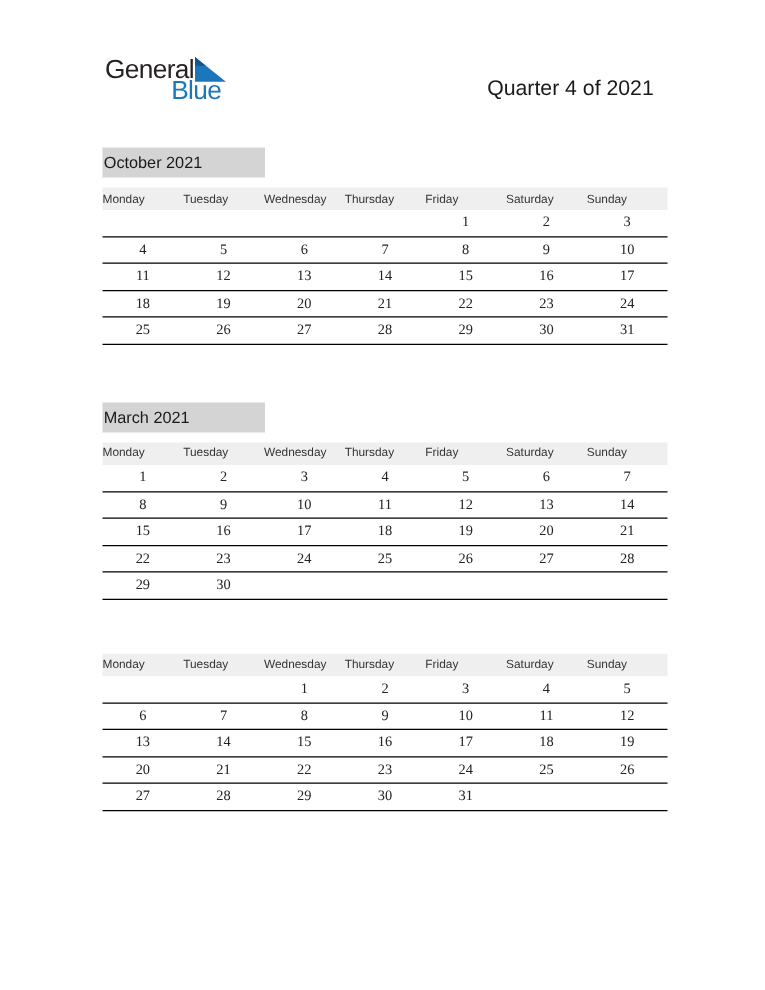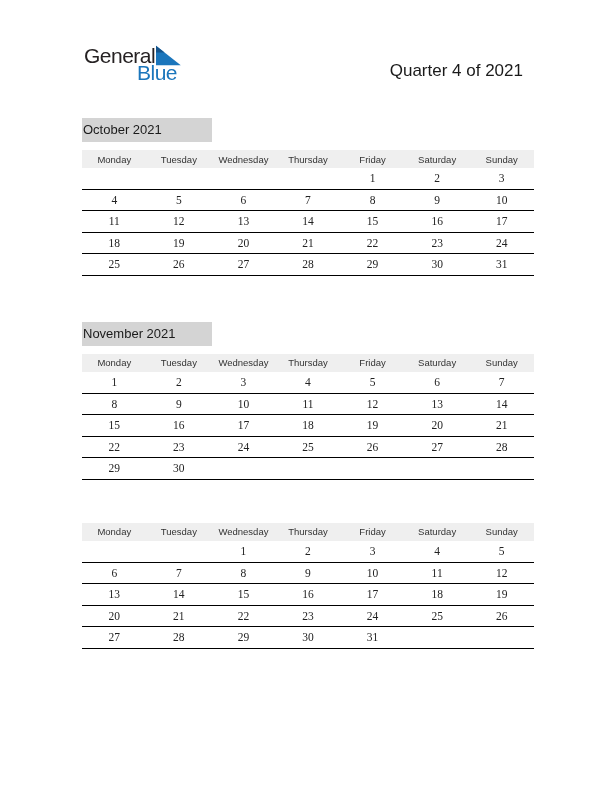--- a/index.html
+++ b/index.html
@@ -40,21 +40,21 @@
   .month-december{margin-top:43px;}
   .month-title{
     width:130px;height:24px;line-height:24px;background:var(--month-title-bg);
     font-size:13px;padding-left:1px;color:#1a1a1a;
   }
   .weekday-row{
     margin-top:8px;height:18px;background:var(--weekday-bg);
     display:grid;grid-template-columns:repeat(7,1fr);align-items:center;
   }
   .weekday-cell{
-    text-align:center;font-size:9.5px;color:#333333;
+    text-align:left;font-size:9.5px;color:#333333;
     font-family:"Liberation Sans",sans-serif;
   }
   .week-row{
     display:grid;grid-template-columns:repeat(7,1fr);
     height:21.6px;border-bottom:1px solid var(--line);
   }
   .day-cell{
     text-align:center;font-family:"Liberation Serif",serif;
     font-size:11.5px;color:#222222;line-height:20.6px;
   }
@@ -132,21 +132,21 @@
           <div class="day-cell">27</div>
           <div class="day-cell">28</div>
           <div class="day-cell">29</div>
           <div class="day-cell">30</div>
           <div class="day-cell">31</div>
         </div>
       </div>
   </div>
 
   <div class="month month-november">
-    <div class="month-title">November 2021</div>
+    <div class="month-title">March 2021</div>
     <div class="weekday-row">
         <div class="weekday-cell">Monday</div>
         <div class="weekday-cell">Tuesday</div>
         <div class="weekday-cell">Wednesday</div>
         <div class="weekday-cell">Thursday</div>
         <div class="weekday-cell">Friday</div>
         <div class="weekday-cell">Saturday</div>
         <div class="weekday-cell">Sunday</div>
       </div>
     <div class="weeks">

